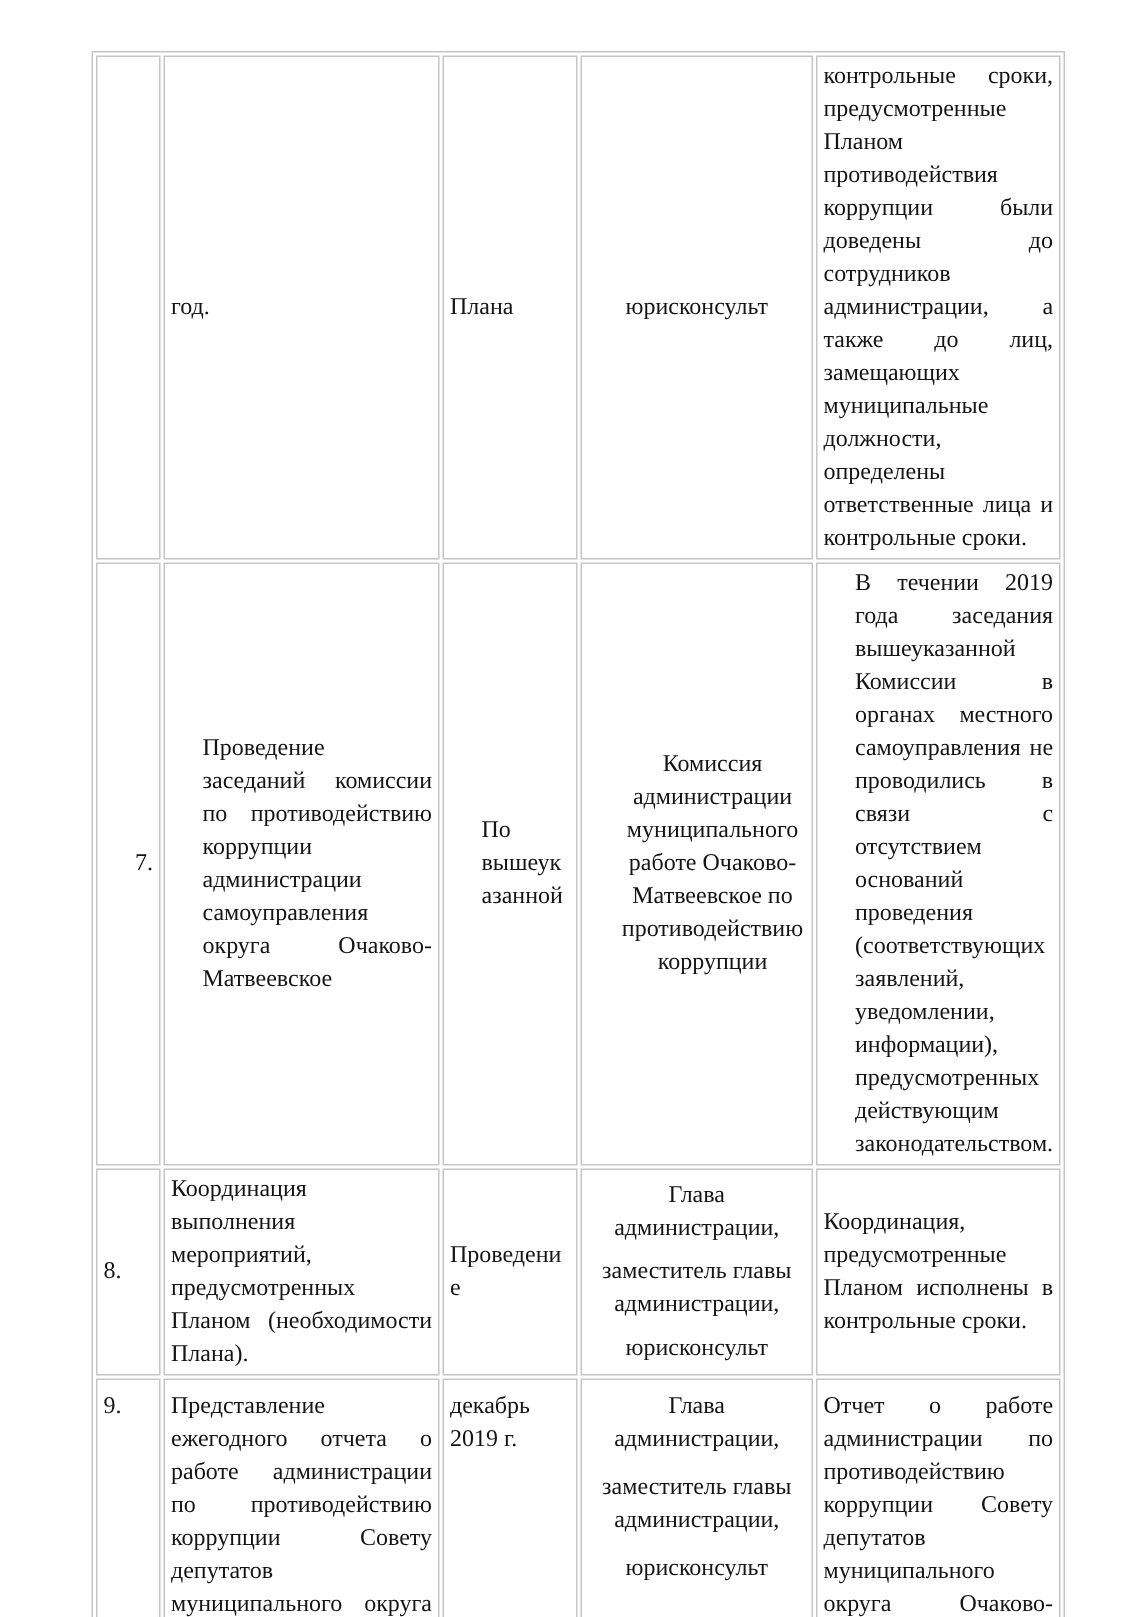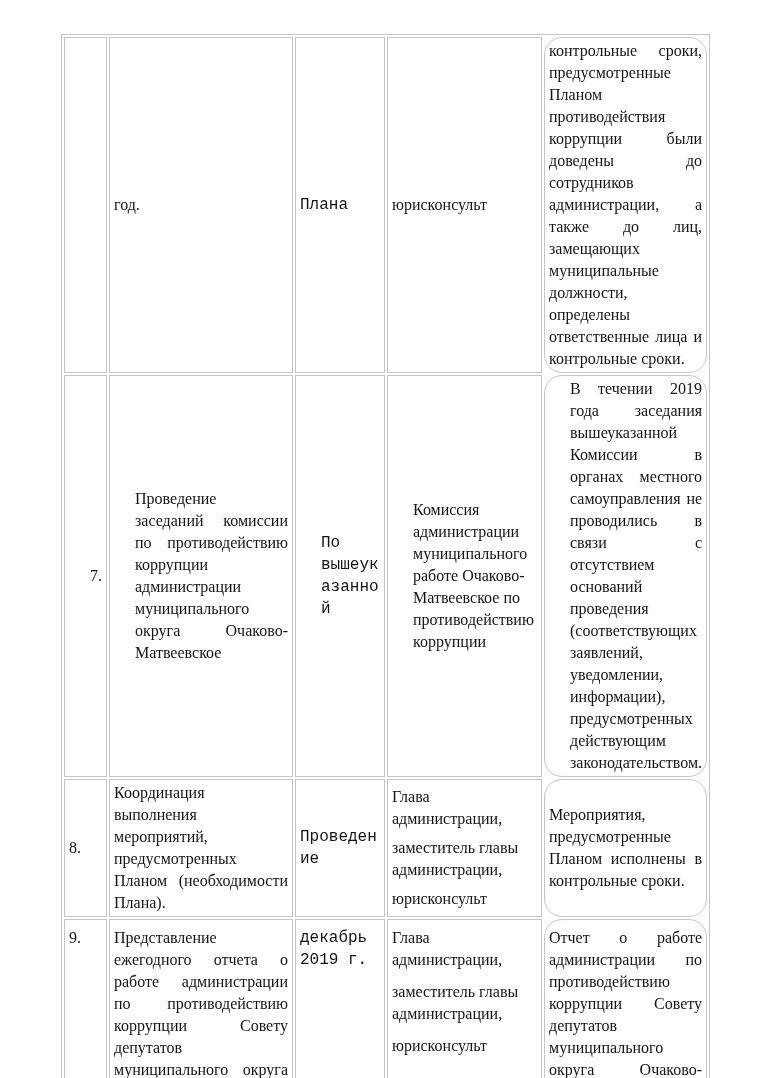--- a/index.html
+++ b/index.html
@@ -45,25 +45,26 @@
   col.c-time   { width: 90px; }
   col.c-resp   { width: 155px; }
   col.c-result { width: 158px; }
 
   tr.row-cont td   { height: 293px; }
   tr.row-7 td      { height: 354px; padding-left: 25px; }
   tr.row-8 td      { height: 123px; }
   tr.row-9 td      { height: 197px; vertical-align: top; padding-top: 7px; }
 
   td.cell-activity, td.cell-result { text-align: justify; }
-  td.cell-timing { overflow-wrap: break-word; word-wrap: break-word; word-break: break-word; font-family: Liberation Mono, monospace; }
-  td.cell-result { vertical-align: middle; border-radius: 18px; }
+  td.cell-timing { overflow-wrap: break-word; word-wrap: break-word; word-break: break-word; }
+  td.cell-result { vertical-align: middle; }
 
   td p {
     margin: 0 0 10px 0;
+    text-align: center;
   }
   td p:last-child { margin-bottom: 0; }
   tr.row-8 td.cell-resp p { margin-bottom: 7px; }
   tr.row-8 td.cell-resp p:last-child { margin-bottom: 0; }
 </style>
 </head>
 <body>
 
 <div class="doc-page">
   <table class="doc-table">
@@ -80,38 +81,38 @@
         <td class="cell-activity">год.</td>
         <td class="cell-timing">Плана</td>
         <td class="cell-resp">
           <p>юрисконсульт</p>
         </td>
         <td class="cell-result">контрольные  сроки, предусмотренные Планом противодействия коррупции были доведены до сотрудников администрации, а также до лиц, замещающих муниципальные должности, определены ответственные лица и контрольные сроки.</td>
       </tr>
 
       <tr class="row-7">
         <td class="cell-num">7.</td>
-        <td class="cell-activity">Проведение заседаний комиссии по противодействию коррупции администрации муниципального округа Очаково-Матвеевское</td>
+        <td class="cell-activity">Проведение заседаний комиссии по противодействию коррупции администрации самоуправления округа Очаково-Матвеевское</td>
         <td class="cell-timing">По вышеуказанной</td>
         <td class="cell-resp">
           <p>Комиссия администрации муниципального работе Очаково-Матвеевское по противодействию коррупции</p>
         </td>
         <td class="cell-result">В течении 2019 года заседания вышеуказанной Комиссии в органах местного самоуправления не проводились в связи с отсутствием оснований проведения (соответствующих заявлений, уведомлении, информации), предусмотренных действующим законодательством.</td>
       </tr>
 
       <tr class="row-8">
         <td class="cell-num">8.</td>
         <td class="cell-activity">Координация выполнения мероприятий, предусмотренных Планом (необходимости Плана).</td>
         <td class="cell-timing">Проведение</td>
         <td class="cell-resp">
           <p>Глава администрации,</p>
           <p>заместитель главы администрации,</p>
           <p>юрисконсульт</p>
         </td>
-        <td class="cell-result">Мероприятия, предусмотренные Планом исполнены в контрольные сроки.</td>
+        <td class="cell-result">Координация, предусмотренные Планом исполнены в контрольные сроки.</td>
       </tr>
 
       <tr class="row-9">
         <td class="cell-num">9.</td>
         <td class="cell-activity">Представление ежегодного отчета о работе администрации по противодействию коррупции Совету депутатов муниципального округа Очаково-Матвеевское</td>
         <td class="cell-timing">декабрь 2019 г.</td>
         <td class="cell-resp">
           <p>Глава администрации,</p>
           <p>заместитель главы администрации,</p>
           <p>юрисконсульт</p>

